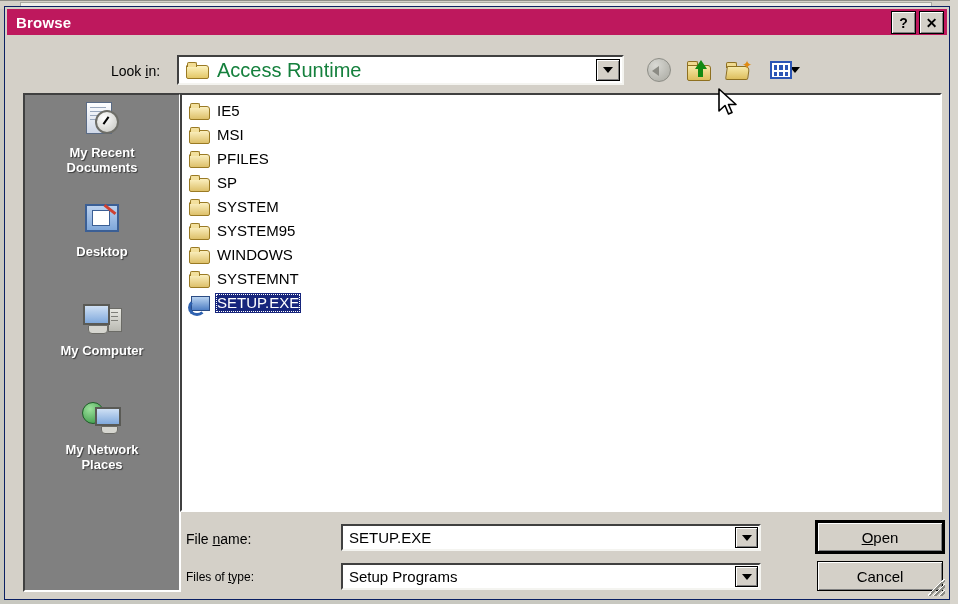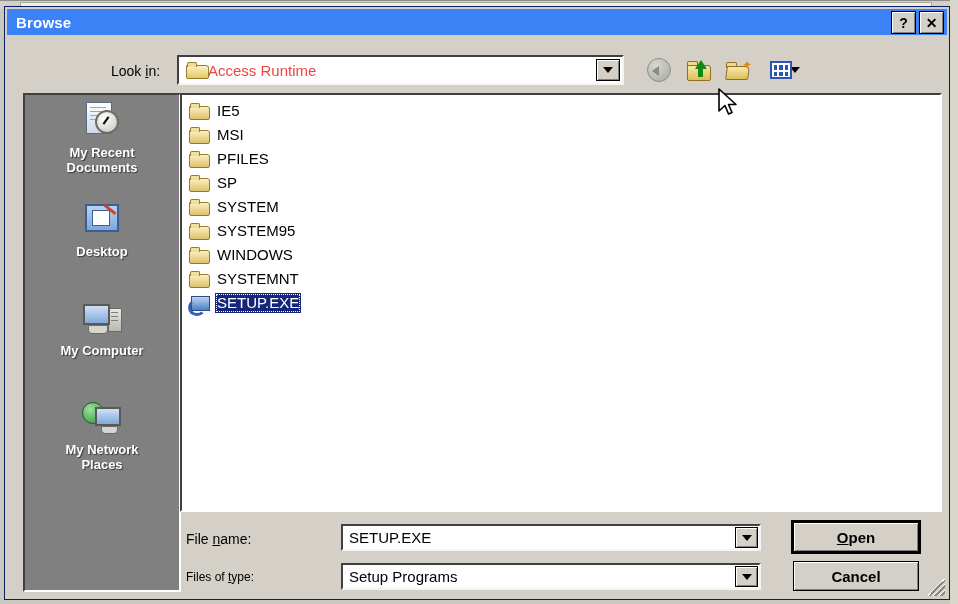--- a/index.html
+++ b/index.html
@@ -46,21 +46,21 @@
     background: #d4d0c8;
     border: 1px solid #0a1f63;
     box-sizing: border-box;
   }
 
   
   .titlebar {
     position: absolute;
     left: 2px; top: 2px;
     width: 940px; height: 26px;
-    background: #3b82f6;
+    background: #be185d;
     display: flex;
     align-items: center;
   }
   .titlebar-text {
     color: #ffffff;
     font-size: 15px;
     font-weight: bold;
     margin-left: 9px;
     letter-spacing: 0.2px;
     white-space: nowrap;
@@ -138,22 +138,23 @@
     content: "";
     position: absolute;
     left: 1px; top: 0px;
     width: 8px; height: 4px;
     background: #f2dd95;
     border: 1px solid #9a7a24;
     border-bottom: none;
     border-radius: 2px 2px 0 0;
   }
   .lookin-text {
-    font-size: 15px;
-    color: #ef4444;
+    font-size: 20px;
+    color: #15803d;
+    margin-left: 9px;
     white-space: nowrap;
   }
   .combo-arrow-btn {
     position: absolute;
     right: 2px; top: 2px;
     width: 24px; height: 22px;
     background: #d4d0c8;
     border: 1px solid #000000;
     box-shadow: inset 1px 1px 0 #ffffff, inset -1px -1px 0 #808080;
     box-sizing: border-box;
@@ -590,33 +591,32 @@
     box-sizing: border-box;
     display: flex;
     align-items: center;
     justify-content: center;
     cursor: default;
   }
 
   
   .btn {
     position: absolute;
-    left: 788px;
+    left: 812px;
     width: 126px; height: 30px;
     background: #d4d0c8;
     border: 1px solid #000000;
     box-shadow: inset 1px 1px 0 #ffffff, inset -1px -1px 0 #808080;
     box-sizing: border-box;
     display: flex;
     align-items: center;
     justify-content: center;
     font-size: 15px;
     color: #000000;
     cursor: default;
-    font-weight: bold;
   }
   .btn.default {
     outline: 2px solid #000000;
     outline-offset: 0px;
   }
   .btn-open { top: 515px; }
   .btn-cancel { top: 554px; }
 
   
   .grip {

